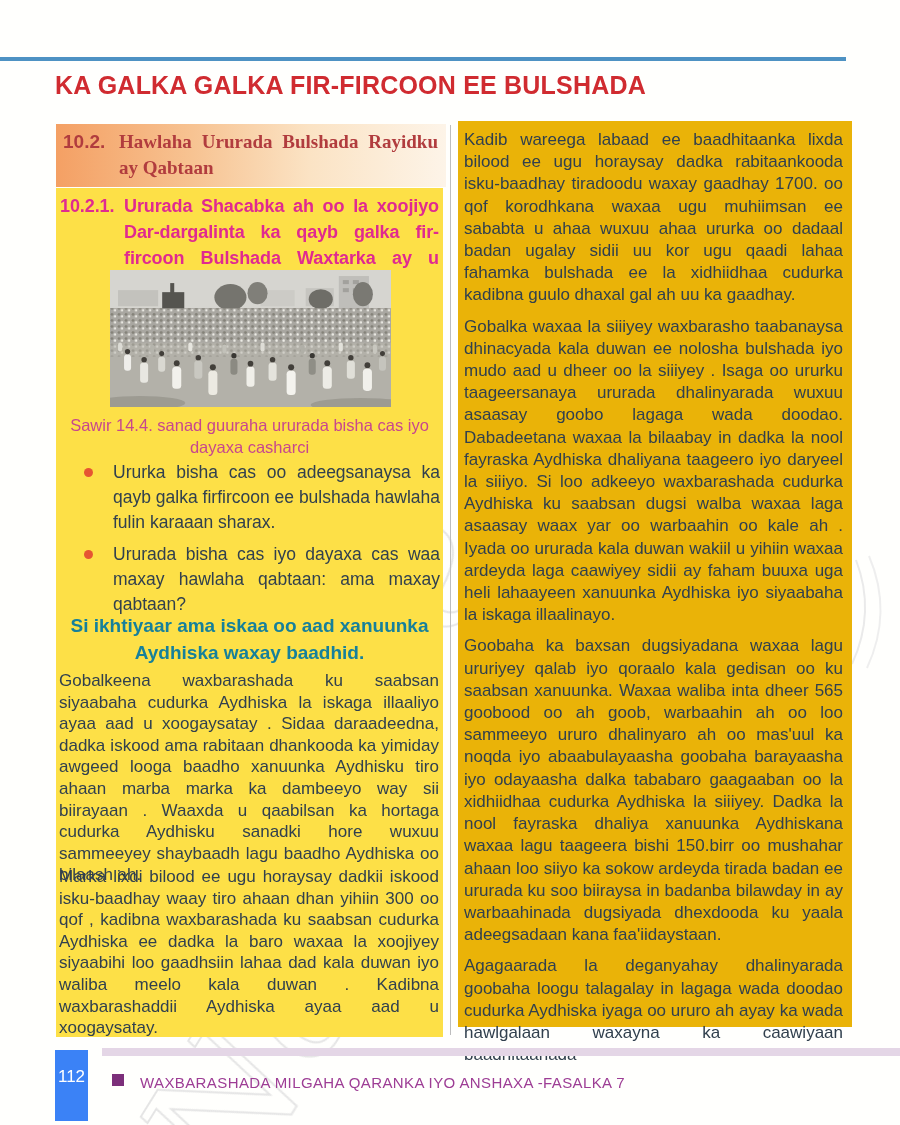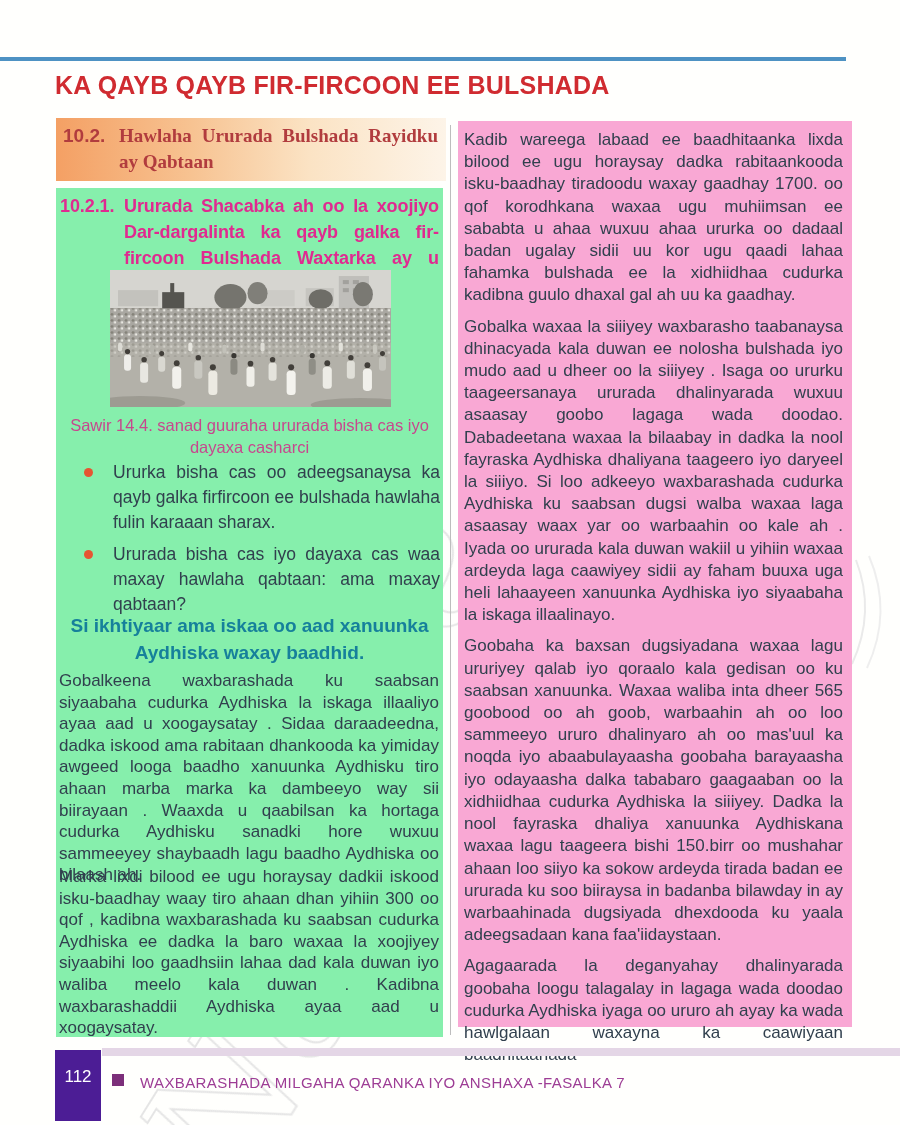--- a/index.html
+++ b/index.html
@@ -7,31 +7,31 @@
     position:relative;width:900px;height:1125px;overflow:hidden;
     background:#fffffd;font-family:"Liberation Sans","DejaVu Sans",sans-serif;
   }
   .rule-top{position:absolute;left:0;top:57px;width:846px;height:4px;background:#4e92c3;}
   .chapter-title{
     position:absolute;left:55px;top:71px;margin:0;
     font-size:25px;font-weight:700;color:#d02b30;letter-spacing:.2px;white-space:nowrap;
   }
   
   .section-head{
-    position:absolute;left:56px;top:118px;width:390px;min-height:60px;box-sizing:border-box;
+    position:absolute;left:56px;top:124px;width:390px;min-height:60px;box-sizing:border-box;
     background:linear-gradient(90deg,#f4a064 0%,#f7c392 35%,#fbe3c4 65%,#fdf4e8 100%);
     padding:5px 8px 6px 7px;display:flex;align-items:flex-start;
     color:#b13c3e;font-weight:700;font-size:19px;line-height:26px;
   }
   .section-head .num{flex:0 0 56px;}
   .section-head .ttl{flex:1;text-align:justify;font-family:Liberation Serif, serif;}
   
   .left-panel{
     position:absolute;left:56px;top:188px;width:387px;height:849px;
-    background:#86efac;
+    background:#fde047;
   }
   .subsec{
     position:absolute;left:4px;top:5px;right:4px;display:flex;
     color:#e02a90;font-weight:700;font-size:18px;line-height:26px;letter-spacing:-.1px;
   }
   .subsec .num{flex:0 0 64px;}
   .subsec .ttl{flex:1;text-align:justify;}
   .photo{position:absolute;left:54px;top:82px;width:281px;height:137px;}
   .caption{
     position:absolute;left:10px;right:10px;top:226px;text-align:center;
@@ -53,29 +53,29 @@
   .lp{
     position:absolute;left:3px;right:4px;margin:0;
     color:#31404e;font-size:17px;line-height:21.6px;text-align:justify;
   }
   .lp1{top:482px;}
   .lp2{top:678px;}
   .divider{position:absolute;left:450px;top:125px;width:1px;height:910px;background:#bdbdbd;}
   
   .right-panel{
     position:absolute;left:458px;top:121px;width:394px;height:906px;box-sizing:border-box;
-    background:#f9a8d4;padding:8px 9px 0 6px;
+    background:#eab308;padding:8px 9px 0 6px;
   }
   .right-panel p{
     margin:0 0 9px 0;color:#31404e;font-size:17px;line-height:22.2px;text-align:justify;
   }
   
   .footer-bar{position:absolute;left:102px;top:1048px;width:798px;height:8px;background:#e4d6e6;}
   .page-num-box{
-    position:absolute;left:55px;top:1050px;width:46px;height:71px;background:#4c1d95;
+    position:absolute;left:55px;top:1050px;width:33px;height:71px;background:#3b82f6;
     color:#ffffff;font-size:17px;text-align:center;box-sizing:border-box;padding-top:17px;
   }
   .footer-square{position:absolute;left:112px;top:1074px;width:12px;height:12px;background:#7c2f7a;}
   .footer-text{
     position:absolute;left:140px;top:1074px;color:#9d3d95;font-size:15px;
     letter-spacing:.4px;white-space:nowrap;
   }
   .watermark{position:absolute;left:0;top:0;pointer-events:none;}
 </style>
 </head>
@@ -87,21 +87,21 @@
     <g fill="none" stroke="#e3e3e3" stroke-width="2" opacity="0.9">
       <text transform="translate(370,770) rotate(-58)" font-size="170" font-family="'DejaVu Serif',serif" font-style="italic">Ne</text>
       <text transform="translate(235,1200) rotate(-58)" font-size="170" font-family="'DejaVu Serif',serif" font-style="italic">Ne</text>
       <path d="M856,560 q20,52 -4,104" stroke="#e8e8e8"></path>
       <path d="M869,556 q24,56 -2,112" stroke="#ededed"></path>
     </g>
   </svg>
 
   <div class="rule-top"></div>
 
-  <h1 class="chapter-title">KA QAYB QAYB FIR-FIRCOON EE BULSHADA</h1>
+  <h1 class="chapter-title">KA GALKA GALKA FIR-FIRCOON EE BULSHADA</h1>
 
   <div class="section-head">
     <span class="num">10.2.</span>
     <span class="ttl">Hawlaha Ururada Bulshada Rayidku ay Qabtaan</span>
   </div>
 
   <div class="left-panel">
 
     <div class="subsec">
       <span class="num">10.2.1.</span>

